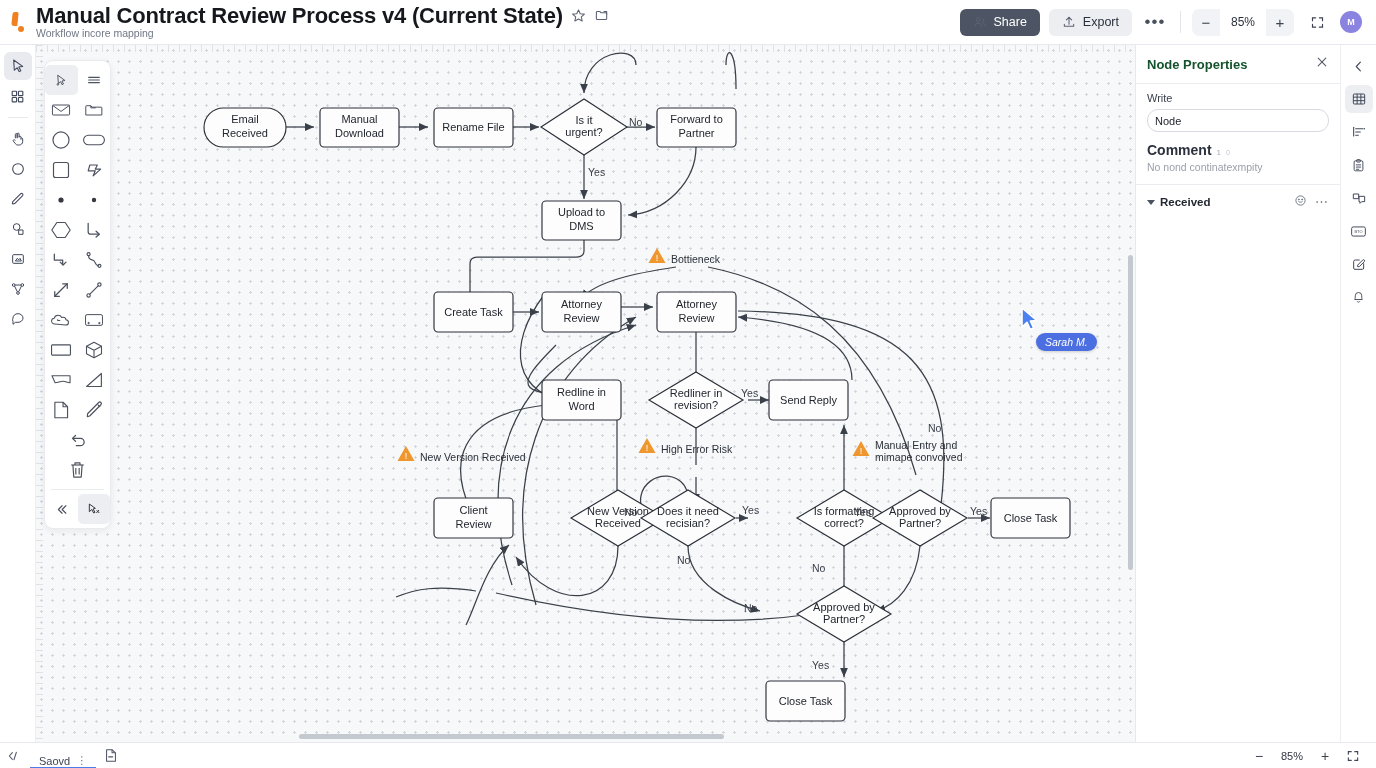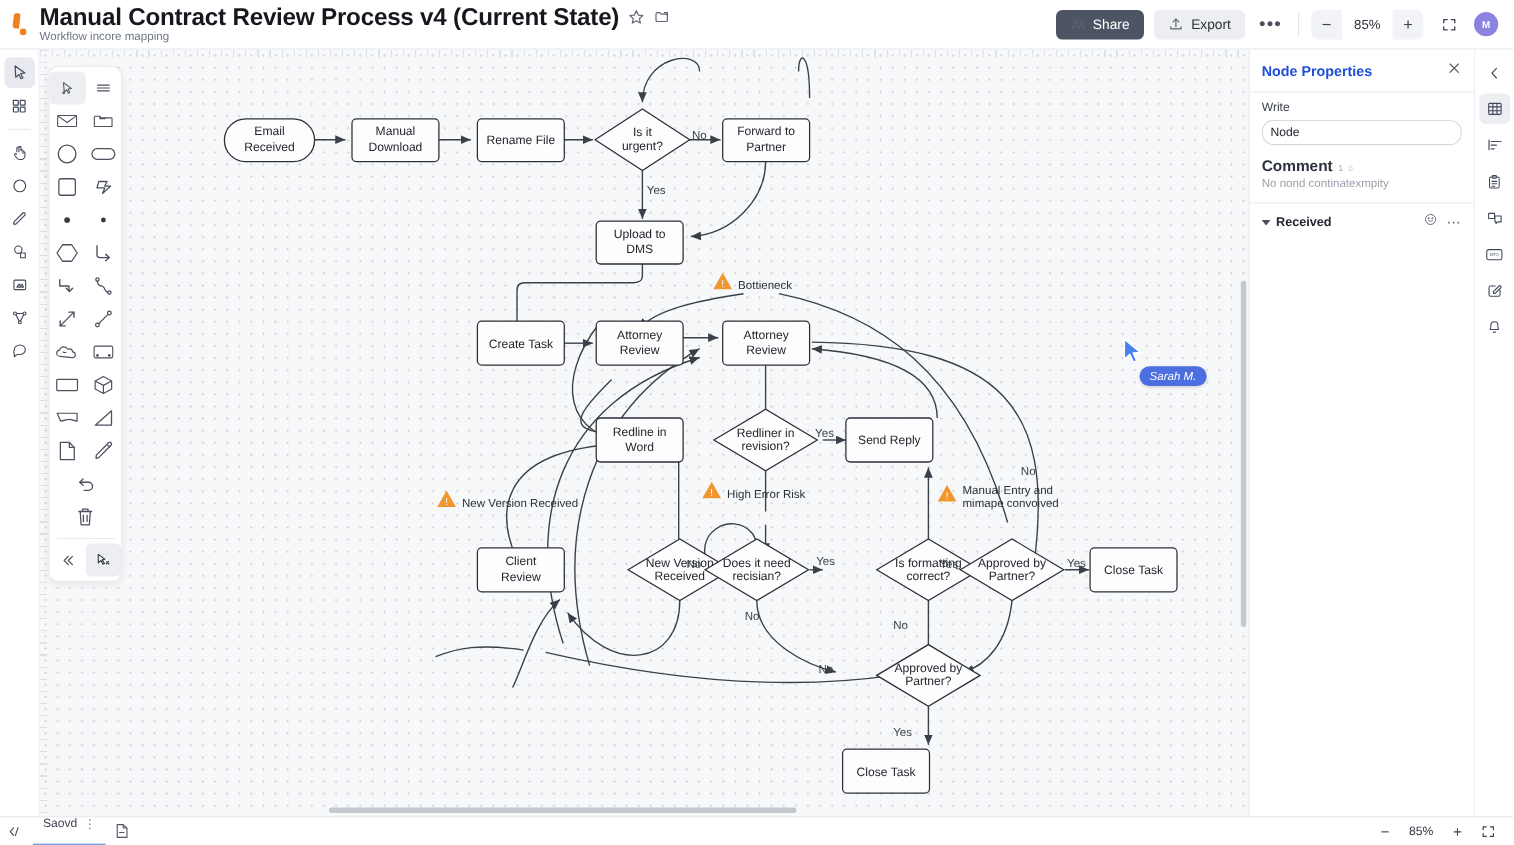--- a/index.html
+++ b/index.html
@@ -117,21 +117,21 @@
   
   .sb-v { position:absolute; right:2px; top:210px; width:5px; height:315px; background:#c4c8cf; border-radius:3px; }
   .sb-h { position:absolute; left:263px; bottom:3px; height:5px; width:425px; background:#c4c8cf; border-radius:3px; }
 
   
   .rpanel {
     position:absolute; top:45px; left:1135px; width:205px; height:697px;
     background:#fff; border-left:1px solid #e7e9ee; z-index:30;
   }
   .rp-head { height:38px; display:flex; align-items:center; padding:0 11px; }
-  .rp-title { font-size:13px; font-weight:bold; color:#1d4ed8; }
+  .rp-title { font-size:13px; font-weight:bold; color:#14532d; }
   .rp-close { margin-left:auto; cursor:pointer; color:#555c69; }
   .rp-sec { padding:8px 11px 11px 11px; border-top:1px solid #ececf0; }
   .fld-label { font-size:11px; color:#3b414c; margin-bottom:5px; }
   .fld-input {
     width:100%; height:23px; border:1px solid #d6d9df; border-radius:11px;
     background:#fff; font-size:11px; color:#22262e; padding:0 7px;
     font-family:"Liberation Sans", sans-serif;
   }
   .cmt-row { display:flex; align-items:baseline; gap:5px; margin-top:10px;}
   .cmt-lbl { font-size:14px; font-weight:bold; color:#2b313c; }
@@ -162,21 +162,21 @@
   .rrail-btn.active { background:#eceef2; }
 
   
   .bottombar {
     position:absolute; top:742px; left:0; width:1376px; height:26px;
     background:#fff; border-top:1px solid #e7e9ee; display:flex; align-items:center; z-index:40;
   }
   .bb-left { display:flex; align-items:center; height:26px; }
   .bb-ic { width:30px;height:26px;display:flex;align-items:center;justify-content:center;color:#4d5563;cursor:pointer;}
   .bb-tab {
-    display:flex; align-items:flex-start; gap:6px; height:26px; padding:0 9px;
+    display:flex; align-items:flex-end; gap:6px; height:26px; padding:0 9px;
     border-bottom:2px solid #4d7bea; font-size:11px; color:#3d4452; cursor:pointer;
   }
   .bb-kebab { font-size:11px; color:#737a87; }
   .bb-right { margin-left:auto; display:flex; align-items:center; gap:2px; padding-right:10px; }
   .bb-zb { width:26px;height:26px;display:flex;align-items:center;justify-content:center;color:#3f4652;cursor:pointer;font-size:14px;}
   .bb-zv { font-size:11px; color:#2f3641; min-width:36px; text-align:center; }
 </style>
 </head>
 <body>
 

